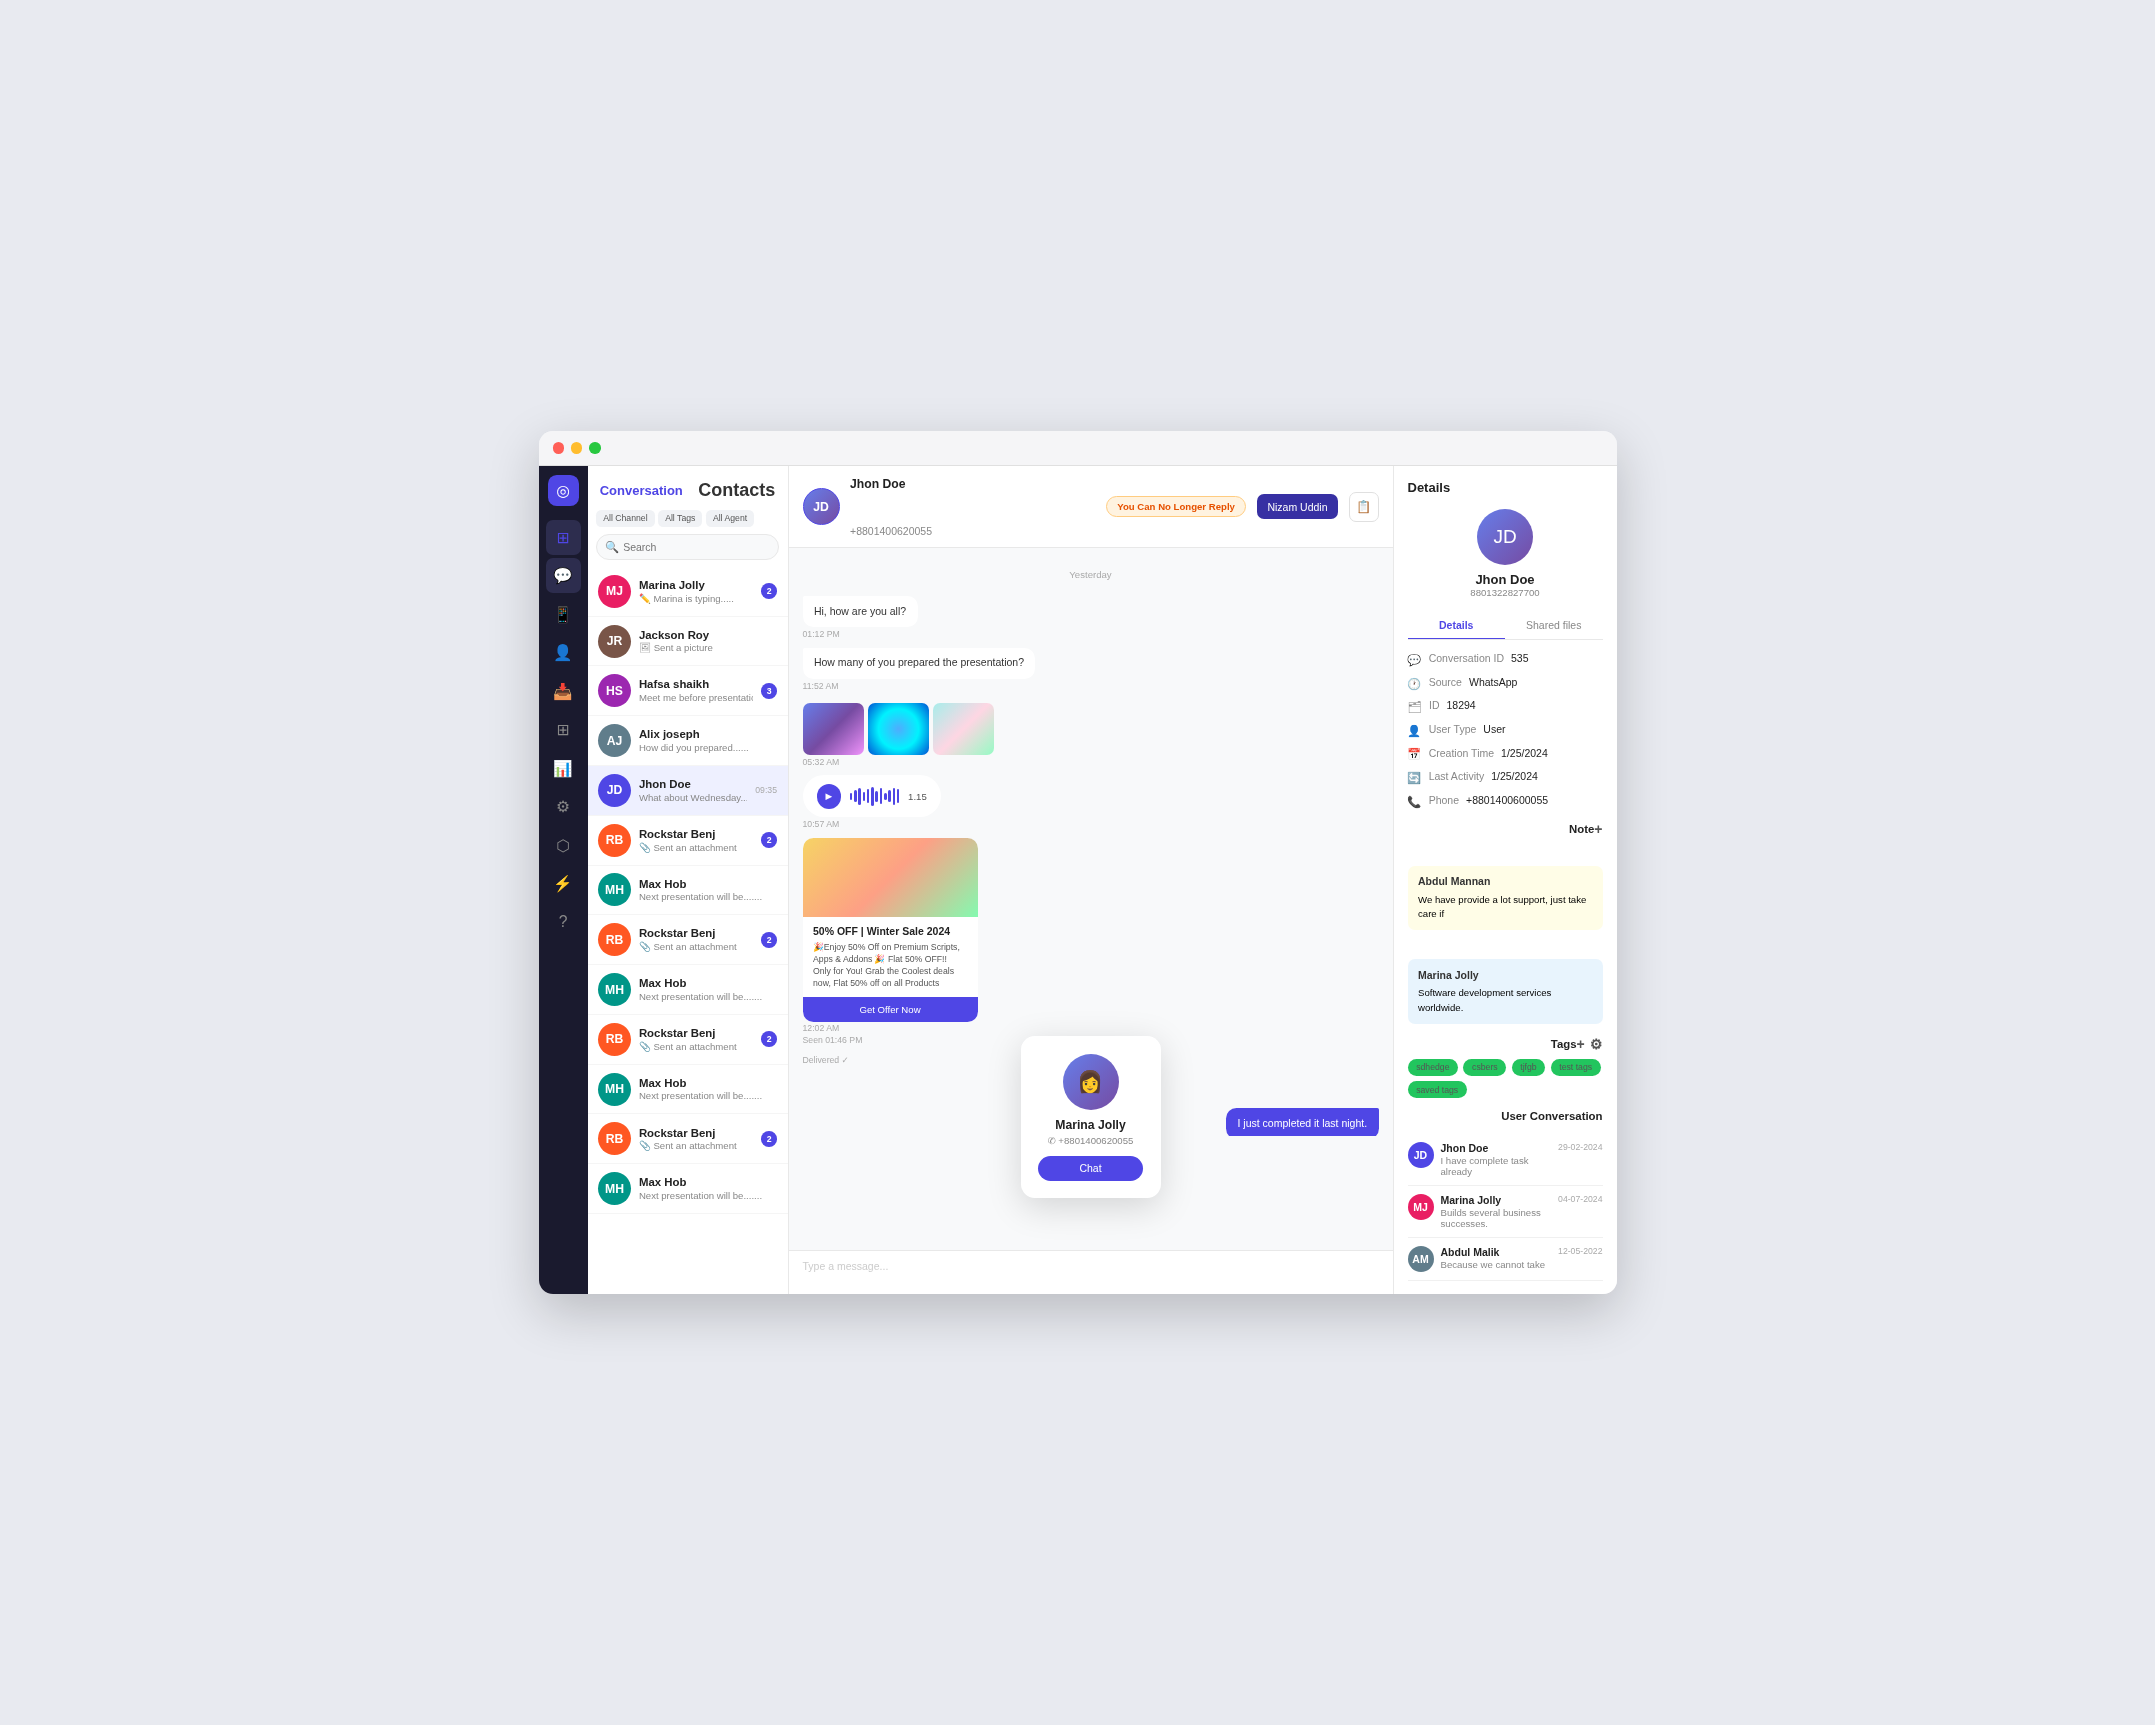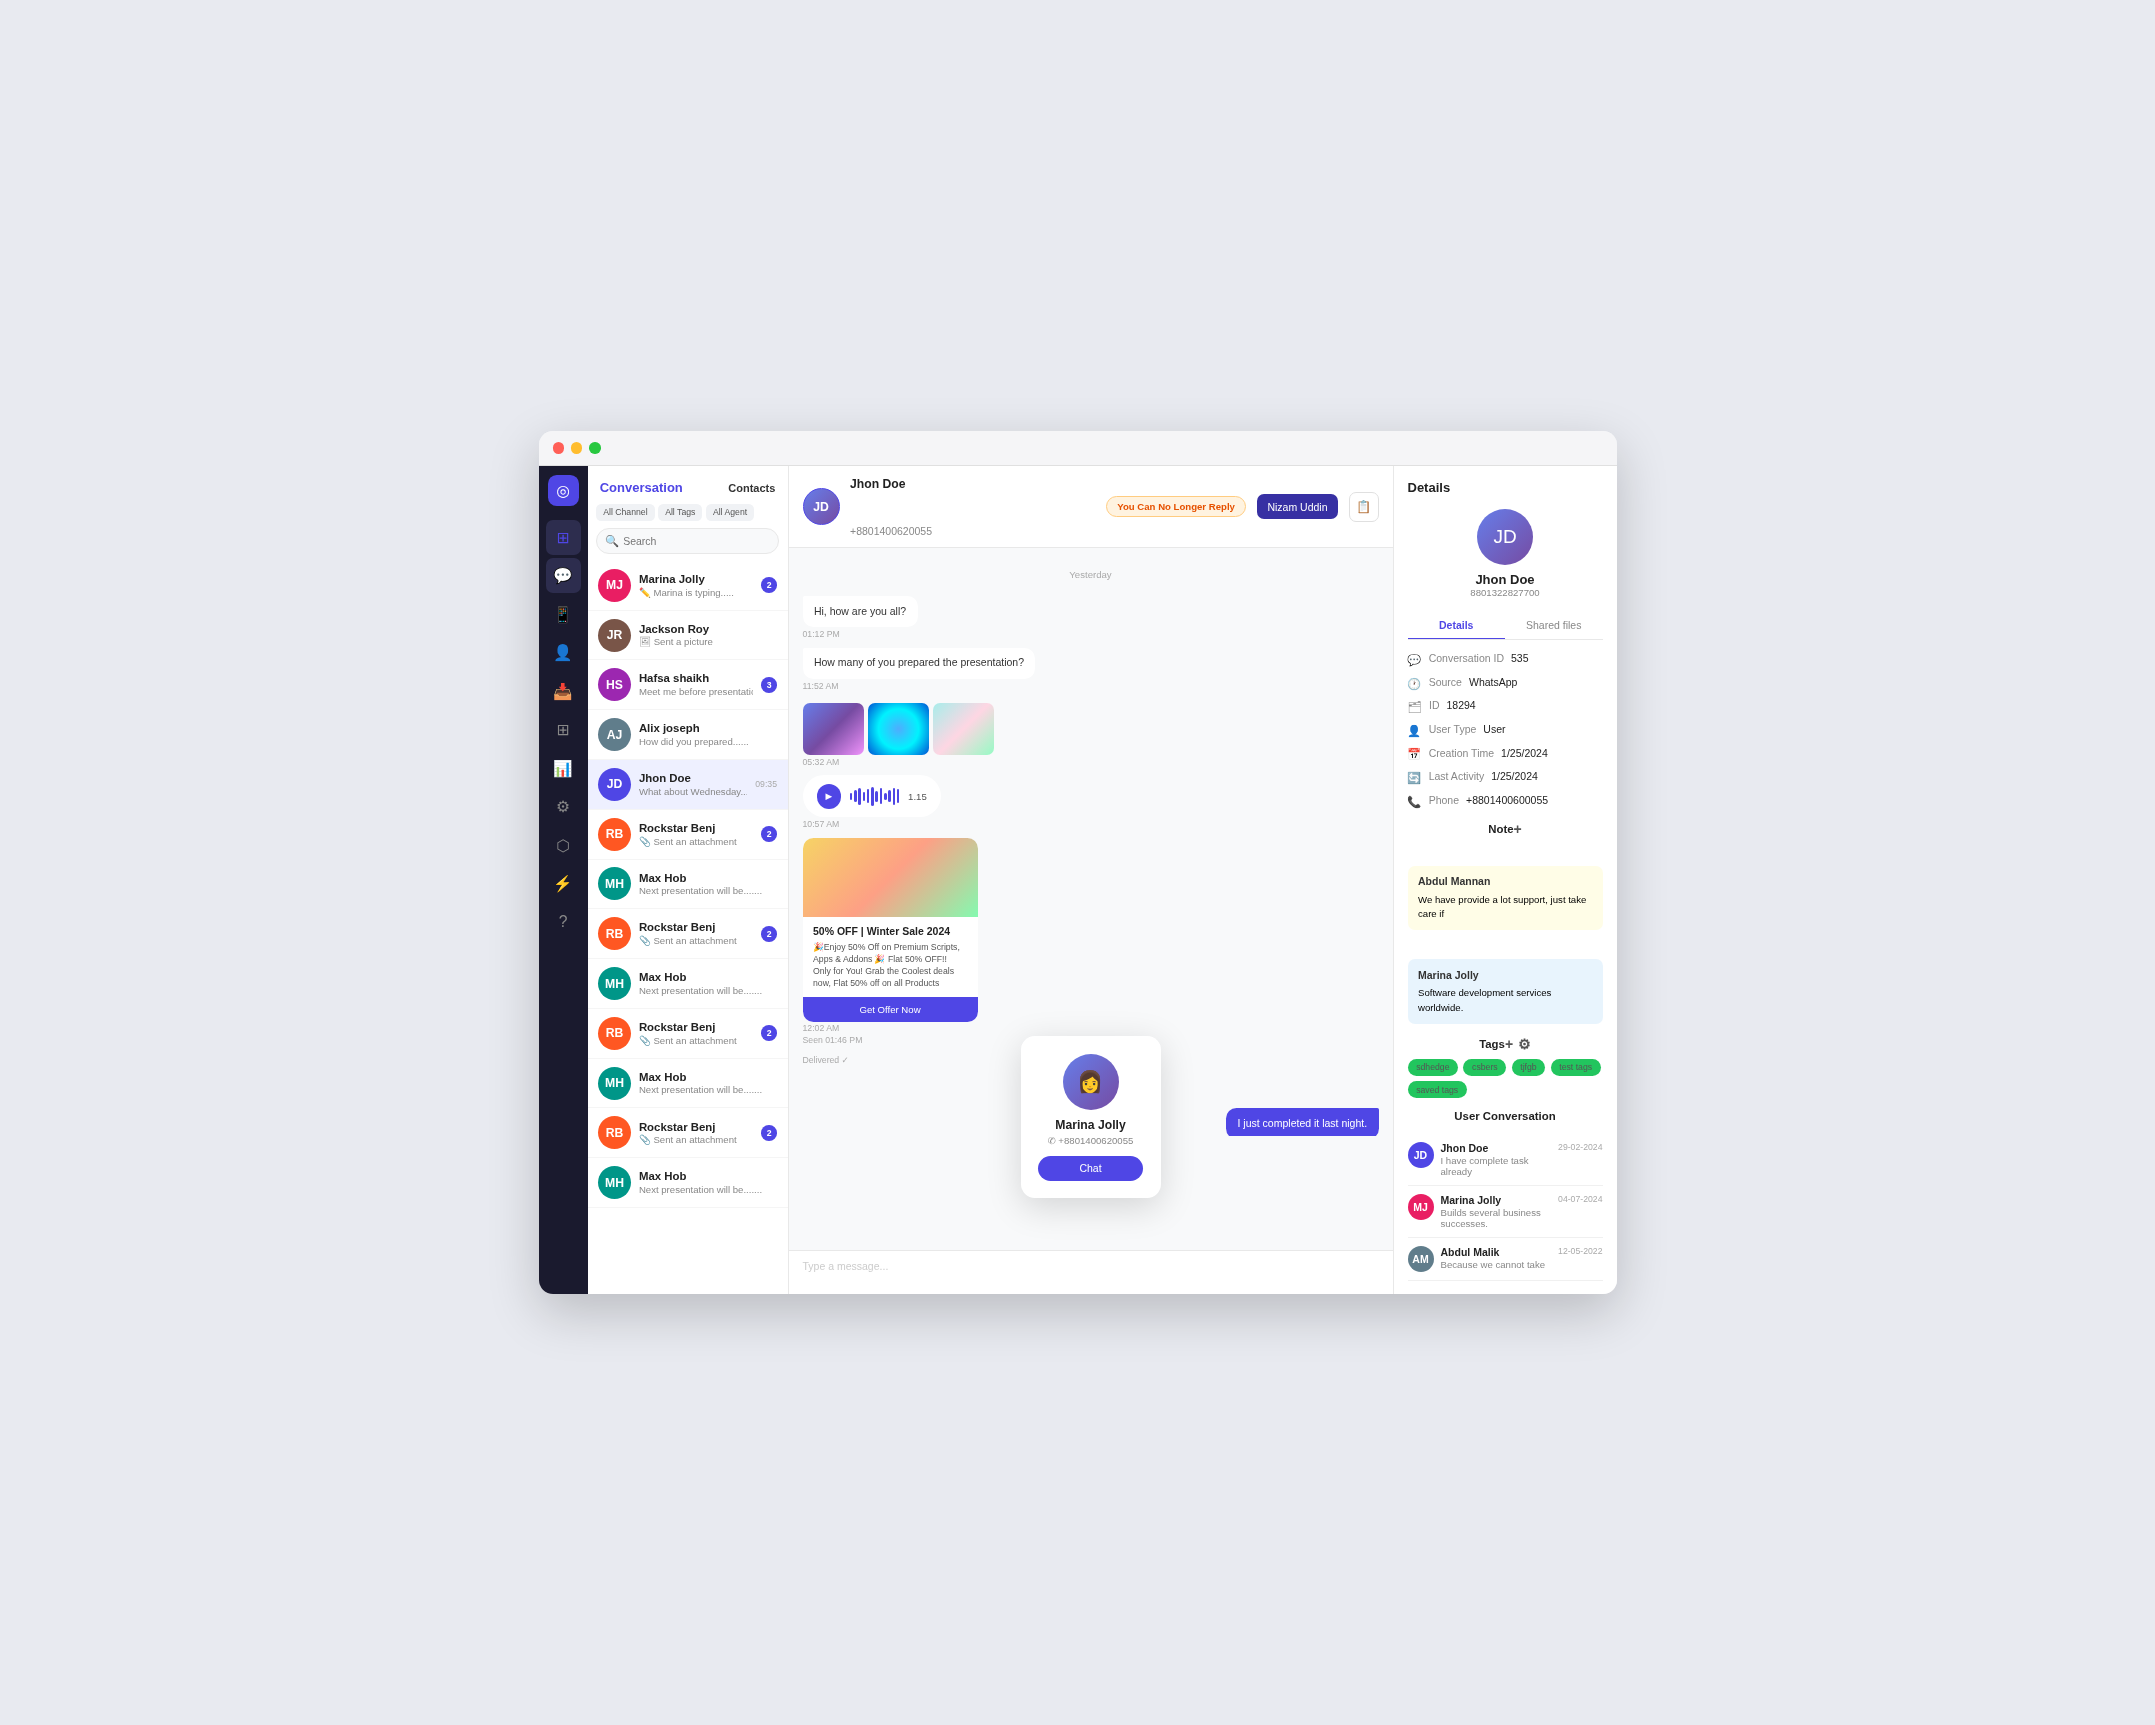--- a/index.html
+++ b/index.html
@@ -86,21 +86,21 @@
       justify-content: space-between;
       align-items: center;
       padding: 14px 12.2px 8.7px;
     }
     .conv-title {
       font-size: 13px;
       font-weight: 700;
       color: #4f46e5;
     }
     .contacts-title {
-      font-size: 11px;
+      font-size: 18px;
       font-weight: 600;
       color: #333;
     }
     .filter-row {
       display: flex;
       gap: 3.5px;
       padding: 0 8.7px 7px;
       flex-wrap: wrap;
     }
     .filter-btn {
@@ -416,21 +416,21 @@
     .detail-icon { color: #888; font-size: 11.4px; flex-shrink: 0; margin-top: 0.9px; }
     .detail-label { color: #888; flex-shrink: 0; }
     .detail-value { color: #222; font-weight: 500; }
     .section-title {
       font-size: 11.4px;
       font-weight: 700;
       color: #222;
       margin: 12.2px 0 7px;
       display: flex;
       align-items: center;
-      justify-content: center;
+      justify-content: flex-end;
     }
     .note-card {
       border-radius: 7px;
       padding: 8.7px 10.5px;
       margin-bottom: 7px;
       font-size: 9.6px;
       line-height: 1.5;
       margin-top: 29px;
     }
     .note-card .note-author { font-weight: 700; color: #333; margin-bottom: 2.6px; font-size: 10.5px; }

